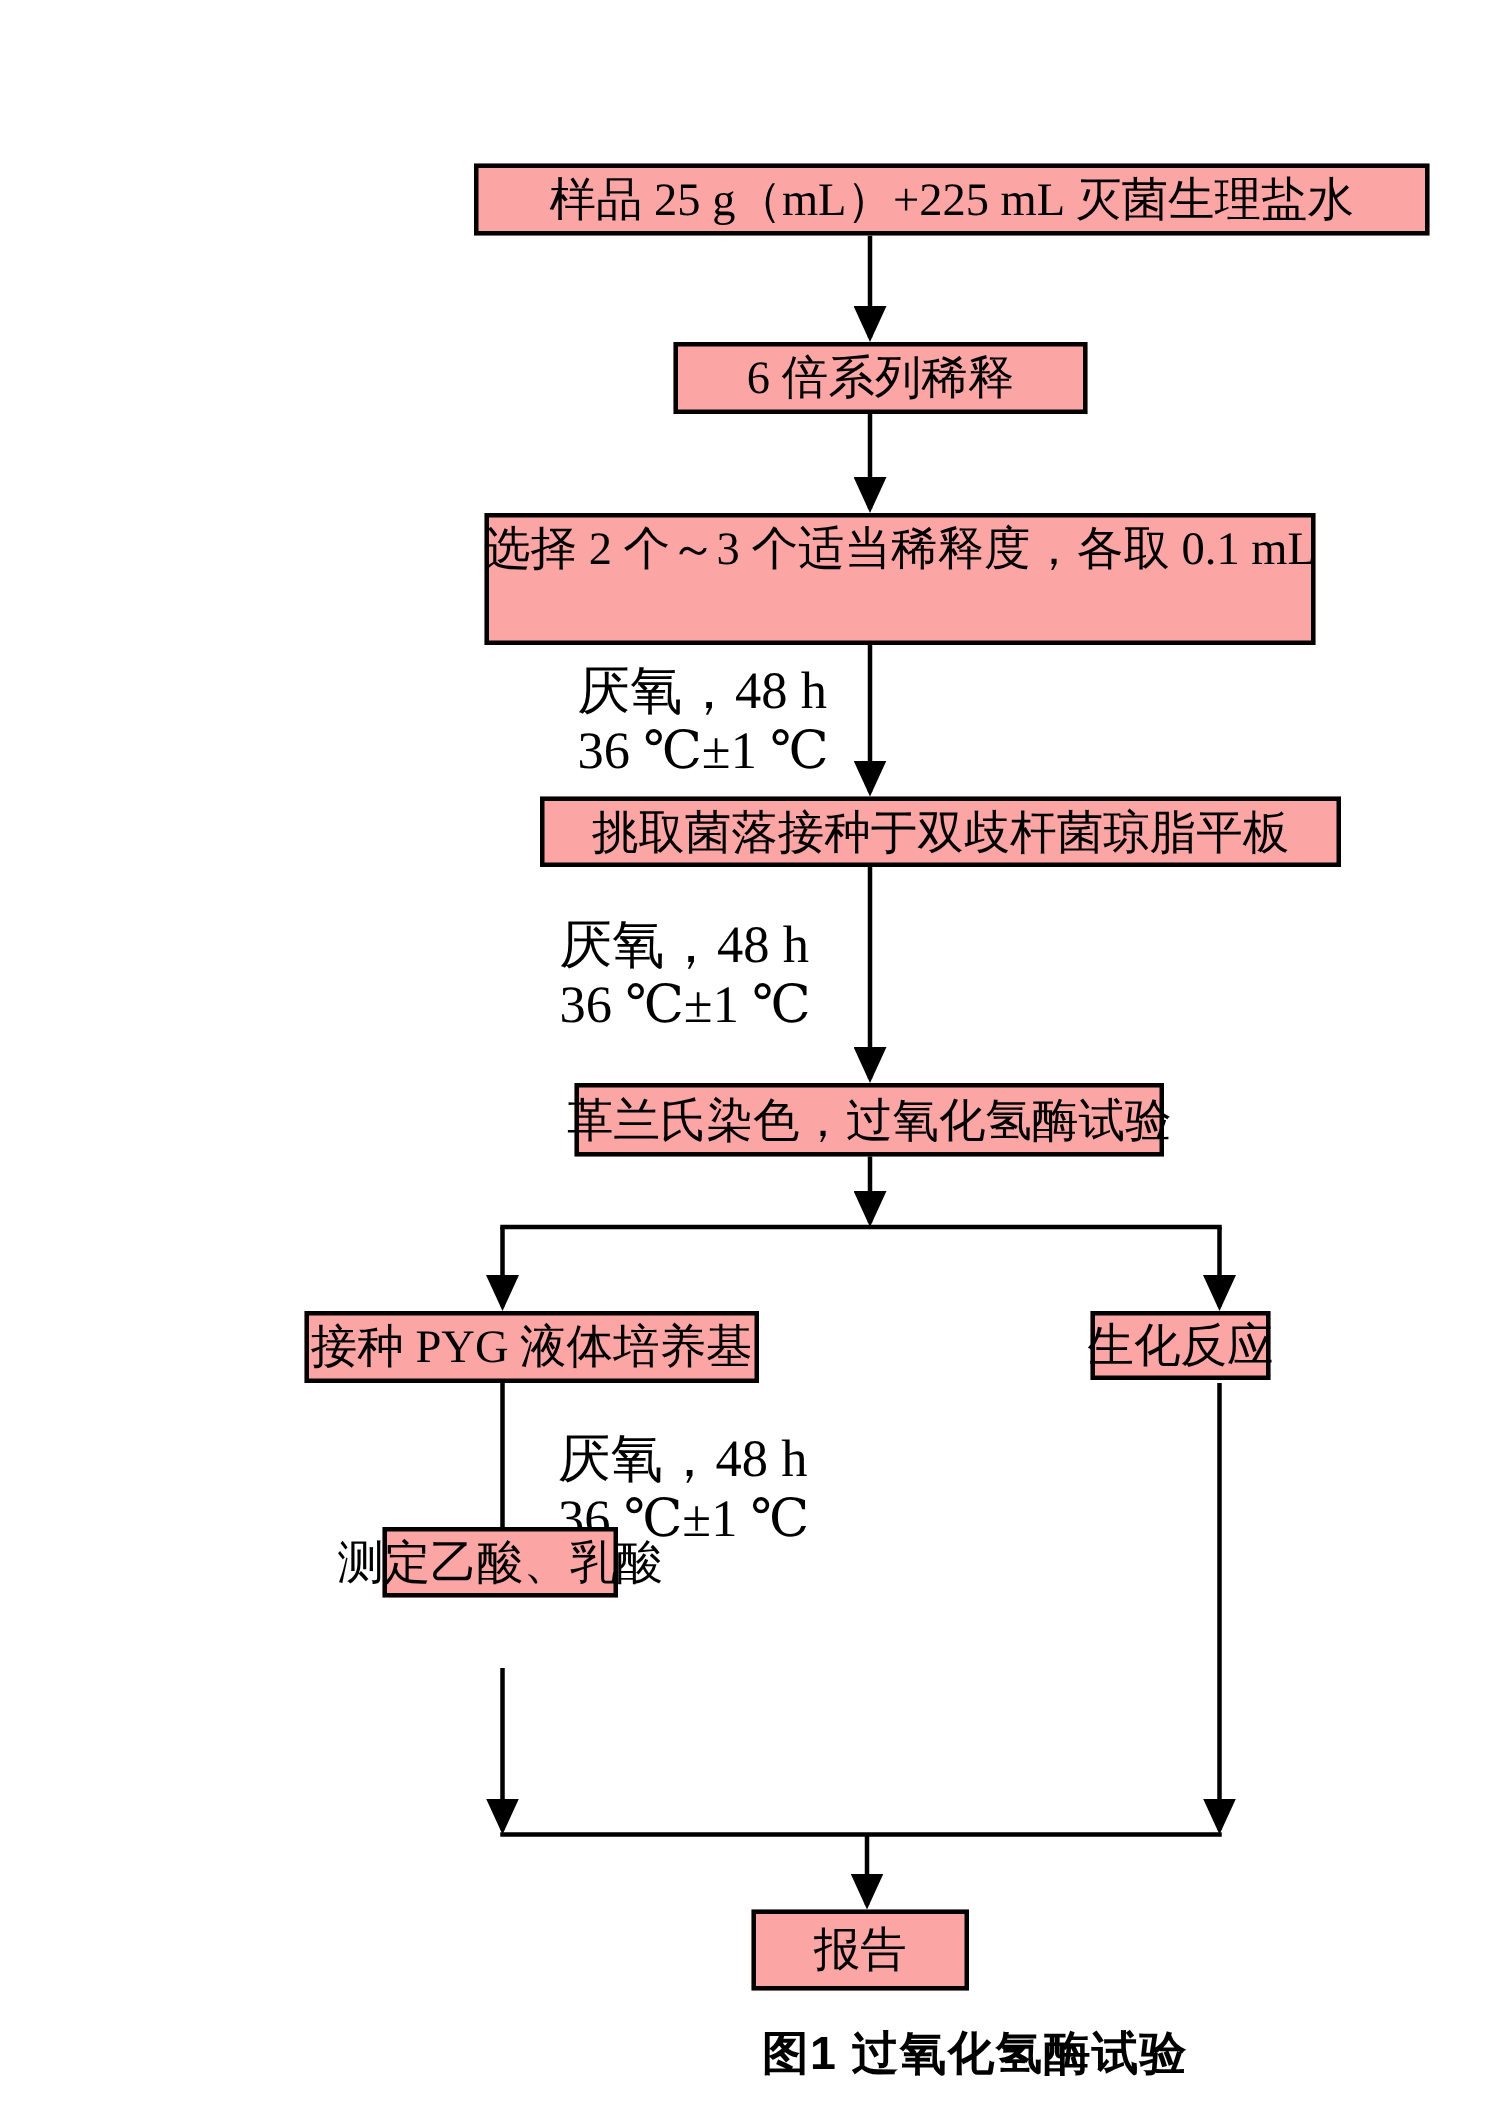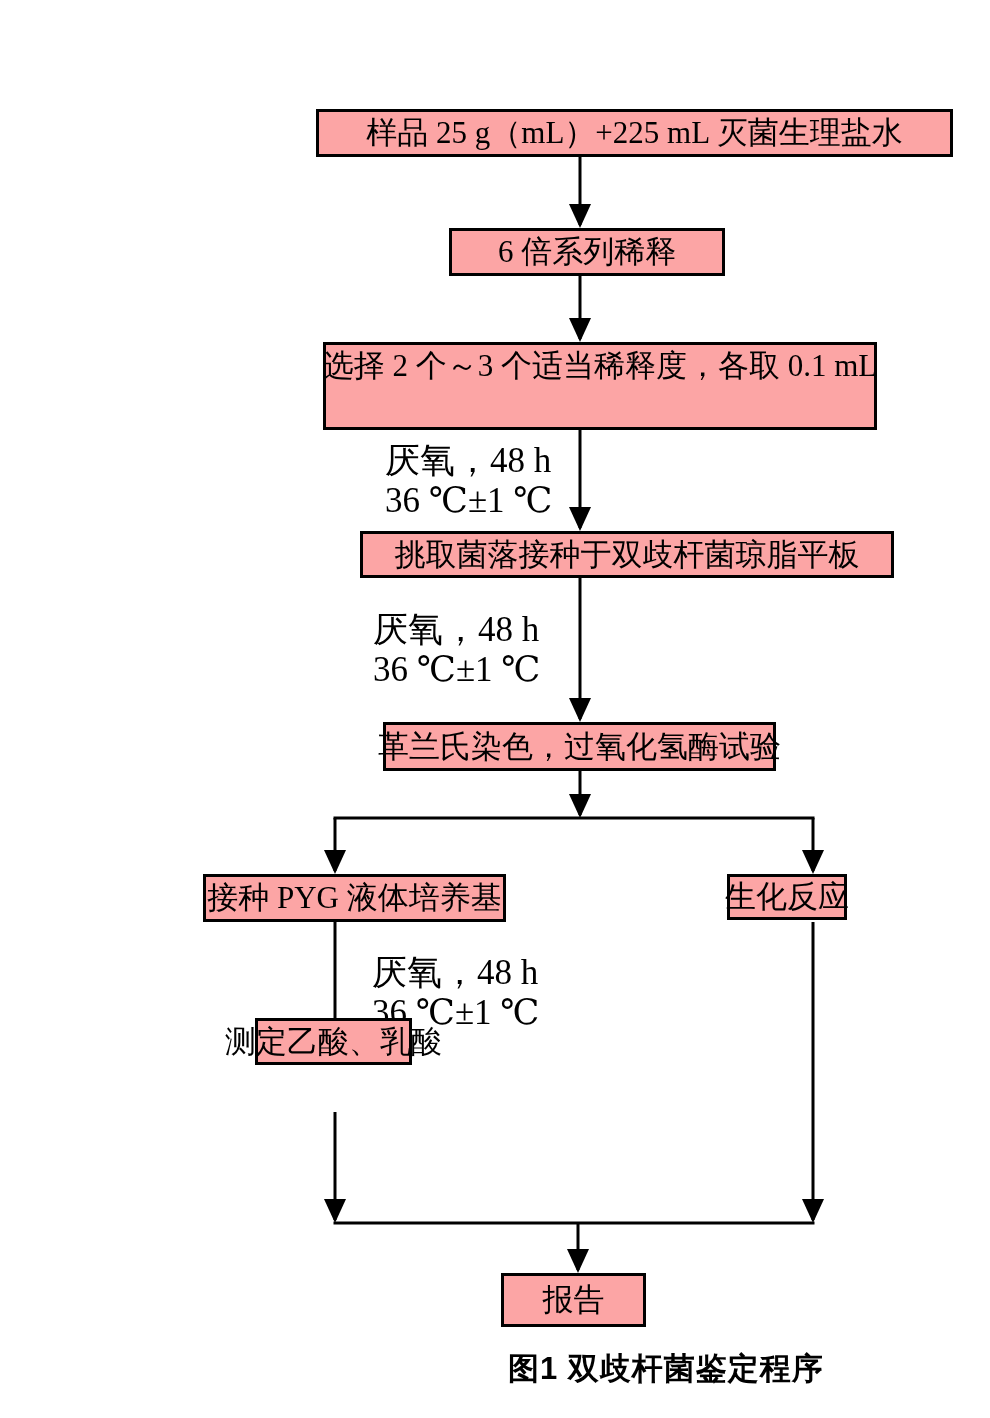--- a/index.html
+++ b/index.html
@@ -126,15 +126,15 @@
 
   <div class="ann" style="left:372px; top:953px;">
     <div>厌氧，48 h</div>
     <div>36 ℃±1 ℃</div>
   </div>
 
   <div class="box" style="left:243px; top:1018px; width:157px; height:47px;margin-left:12px;">测定乙酸、乳酸</div>
 
   <div class="box" style="left:501px; top:1273px; width:145px; height:54px;">报告</div>
 
-  <div class="caption">图1 双歧杆菌鉴定程序</div>
+  <div class="caption">图1 过氧化氢酶试验</div>
 
 </div>
 
 </body></html>

